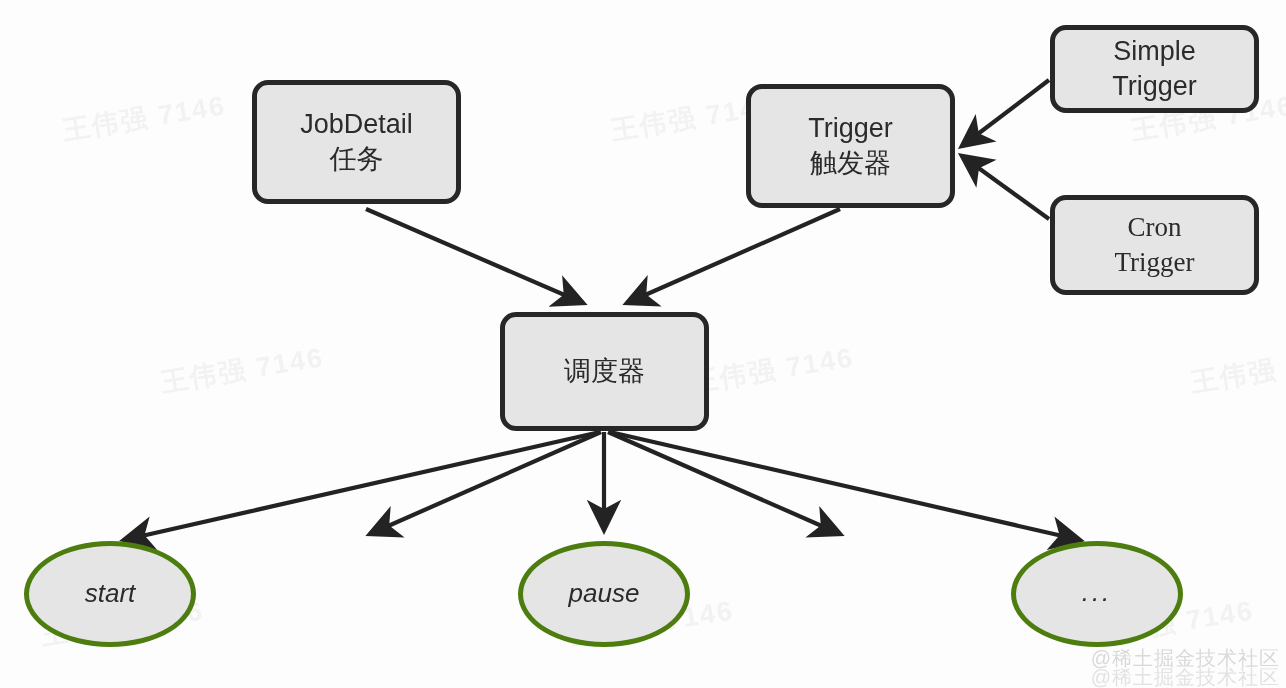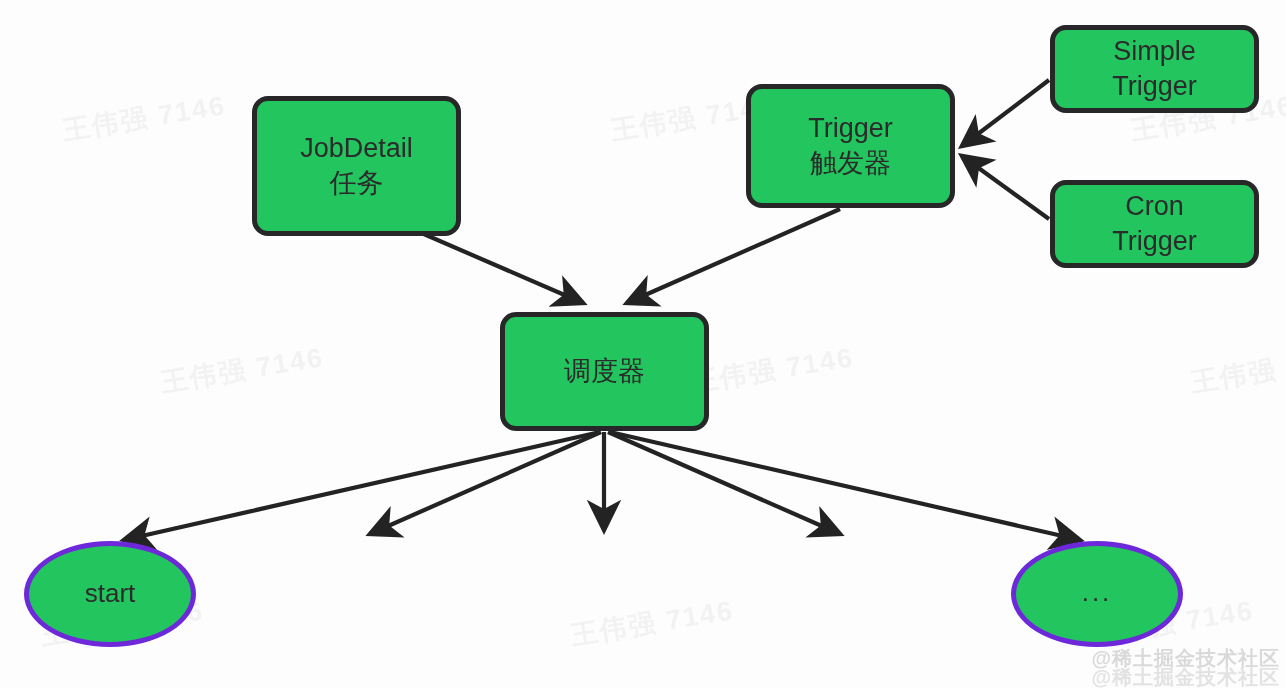--- a/index.html
+++ b/index.html
@@ -41,47 +41,48 @@
   }
   
   .node {
     position: absolute;
     z-index: 3;
     box-sizing: border-box;
     display: flex;
     flex-direction: column;
     align-items: center;
     justify-content: center;
-    background: #22c55e;
+    background: #e5e5e5;
     color: #2b2b2b;
     text-align: center;
     line-height: 1.28;
   }
   .box {
     border: 5px solid #27272a;
     border-radius: 16px;
     font-size: 27px;
   }
   .box .ln2 { font-size: 27px; }
   .ellipse {
-    border: 5px solid #6d28d9;
+    border: 5px solid #4d7c0f;
     border-radius: 50%;
     font-size: 26px;
+    font-style: italic;
   }
   .ellipse.dots { font-size: 26px; letter-spacing: 3px; padding-bottom: 2px; }
 
   
   .credit {
     position: absolute;
     right: 6px;
     bottom: 2px;
     z-index: 4;
     color: #d9d9d9;
     font-size: 20px;
-    font-weight: 700;
+    font-weight: 400;
     letter-spacing: 1px;
     line-height: 0.92;
     text-align: right;
     white-space: nowrap;
     user-select: none;
   }
   .credit .c2 { color: #e2e2e2; }
 </style>
 </head>
 <body>
@@ -117,49 +118,52 @@
       <path d="M1049,219 L962,156"></path>
 
       <path d="M600,432 L124,540"></path>
       <path d="M601,432 L370,534"></path>
       <path d="M604,432 L604,530"></path>
       <path d="M608,432 L840,534"></path>
       <path d="M610,432 L1080,540"></path>
     </g>
   </svg>
 
-  <div class="node box" style="left:252px; top:96px; width:209px; height:140px;">
+  <div class="node box" style="left:252px; top:80px; width:209px; height:124px;">
     <span class="ln1">JobDetail</span>
     <span class="ln2">任务</span>
   </div>
 
   <div class="node box" style="left:746px; top:84px; width:209px; height:124px;">
     <span class="ln1">Trigger</span>
     <span class="ln2">触发器</span>
   </div>
 
   <div class="node box" style="left:1050px; top:25px; width:209px; height:88px;">
     <span class="ln1">Simple</span>
     <span class="ln2">Trigger</span>
   </div>
 
-  <div class="node box" style="left:1050px; top:180px; width:209px; height:88px;">
+  <div class="node box" style="left:1050px; top:195px; width:209px; height:100px;font-family:Liberation Serif, serif;">
     <span class="ln1">Cron</span>
     <span class="ln2">Trigger</span>
   </div>
 
   <div class="node box" style="left:500px; top:312px; width:209px; height:119px;">
     <span class="ln2">调度器</span>
   </div>
 
   <div class="node ellipse" style="left:24px; top:541px; width:172px; height:106px;">
     <span>start</span>
   </div>
 
 
+  <div class="node ellipse" style="left:518px; top:541px; width:172px; height:106px;">
+    <span>pause</span>
+  </div>
 
 
   <div class="node ellipse dots" style="left:1011px; top:541px; width:172px; height:106px;">
     <span>...</span>
   </div>
 
   <div class="credit">
     <div class="c1">@稀土掘金技术社区</div>
     <div class="c2">@稀土掘金技术社区</div>
   </div>

